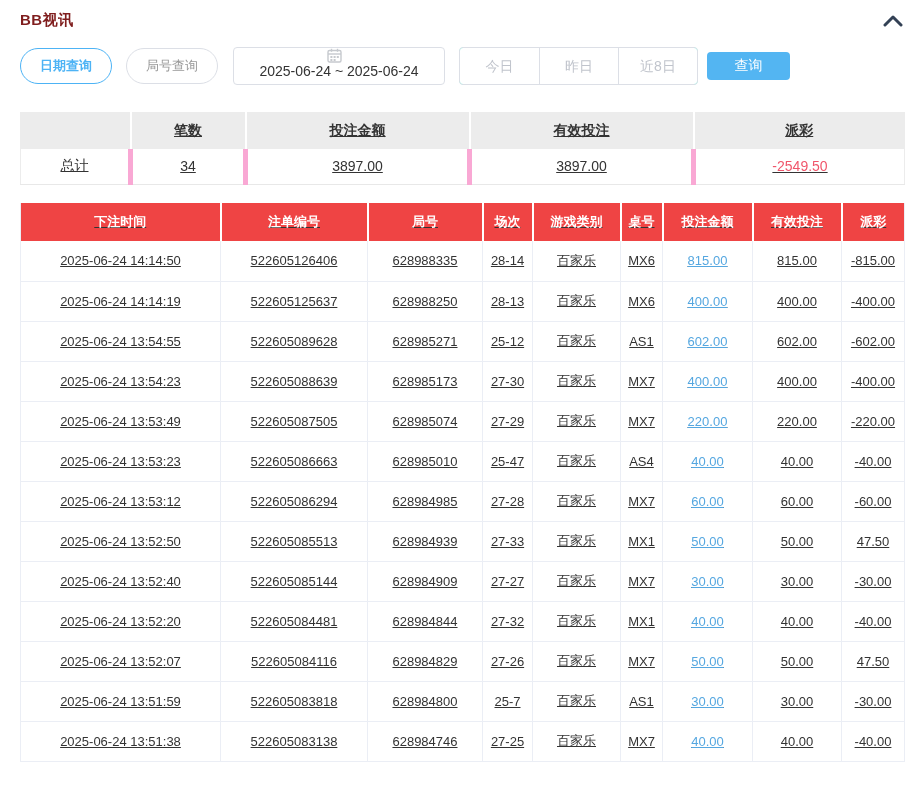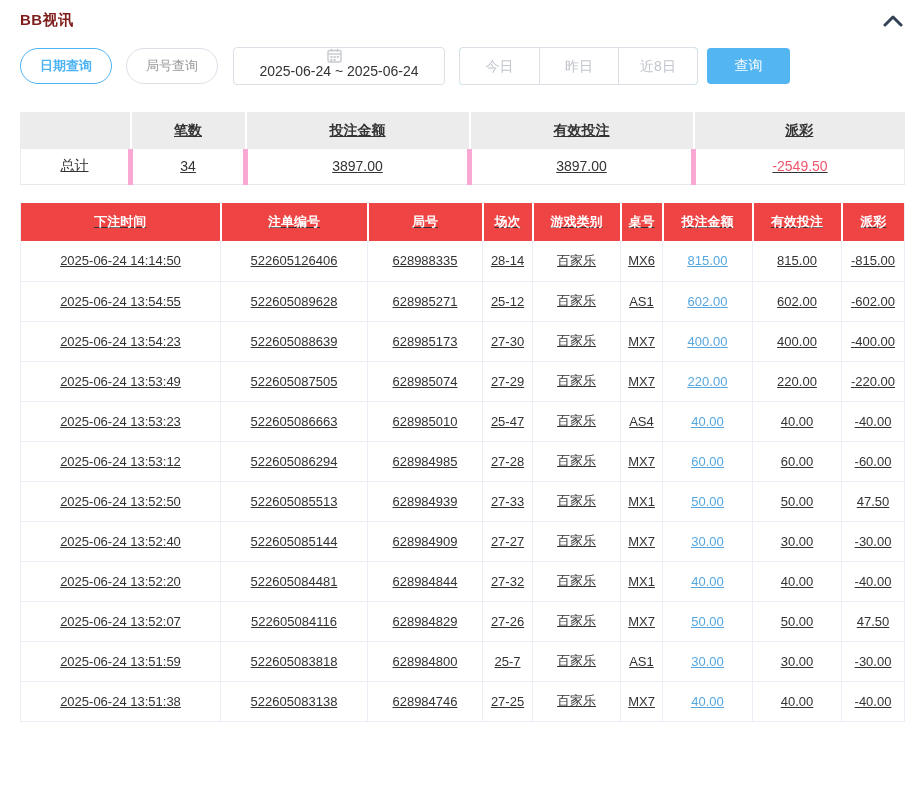--- a/index.html
+++ b/index.html
@@ -36,21 +36,21 @@
   .seg-group {
     margin-left: 14px; display: flex; height: 38px;
     border: 1px solid #dcdfe6; border-radius: 4px; overflow: hidden; background: #5eead4;
   }
   .seg-btn {
     width: 79px; text-align: center; line-height: 36px; font-size: 14px;
     color: #c0c4cc; cursor: pointer; background: #fff;
   }
   .seg-btn + .seg-btn { border-left: 1px solid #dcdfe6; }
   .search-btn {
-    margin-left: 9px; width: 83px; height: 36px; border: none; border-radius: 4px;
+    margin-left: 9px; width: 83px; height: 28px; border: none; border-radius: 4px;
     background: #53b5f2; color: #fff; font-size: 14px; cursor: pointer;
     font-family: inherit;
   }
 
   
   table { border-collapse: collapse; table-layout: fixed; width: 884px; text-decoration: underline; }
   .summary-table { margin-top: 27px; border: 1px solid #ececec; }
   .summary-table thead td {
     height: 36px; background: #ececec; font-weight: bold; font-size: 14px;
     text-align: center; border-right: 2px solid #fff;
@@ -181,20 +181,31 @@
     <td>522605126406</td>
     <td>628988335</td>
     <td>28-14</td>
     <td>百家乐</td>
     <td>MX6</td>
     <td><a class="amount-link">815.00</a></td>
     <td>815.00</td>
     <td class="neg">-815.00</td>
   </tr>
         <tr>
+    <td>2025-06-24 14:14:19</td>
+    <td>522605125637</td>
+    <td>628988250</td>
+    <td>28-13</td>
+    <td>百家乐</td>
+    <td>MX6</td>
+    <td><a class="amount-link">400.00</a></td>
+    <td>400.00</td>
+    <td class="neg">-400.00</td>
+  </tr>
+        <tr>
     <td>2025-06-24 13:54:55</td>
     <td>522605089628</td>
     <td>628985271</td>
     <td>25-12</td>
     <td>百家乐</td>
     <td>AS1</td>
     <td><a class="amount-link">602.00</a></td>
     <td>602.00</td>
     <td class="neg">-602.00</td>
   </tr>

